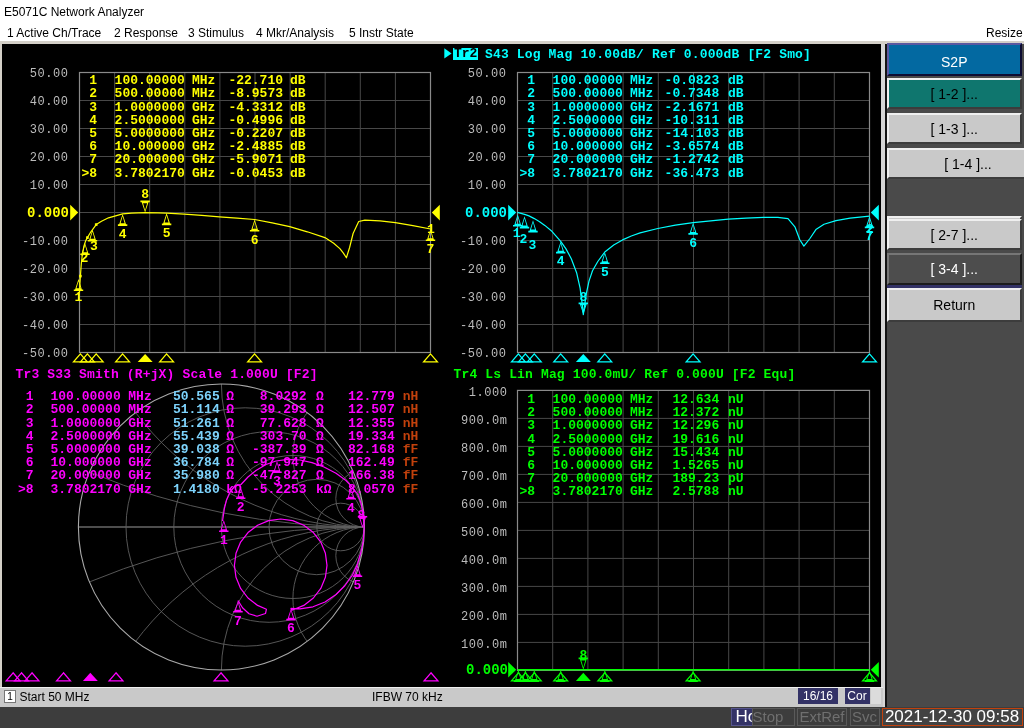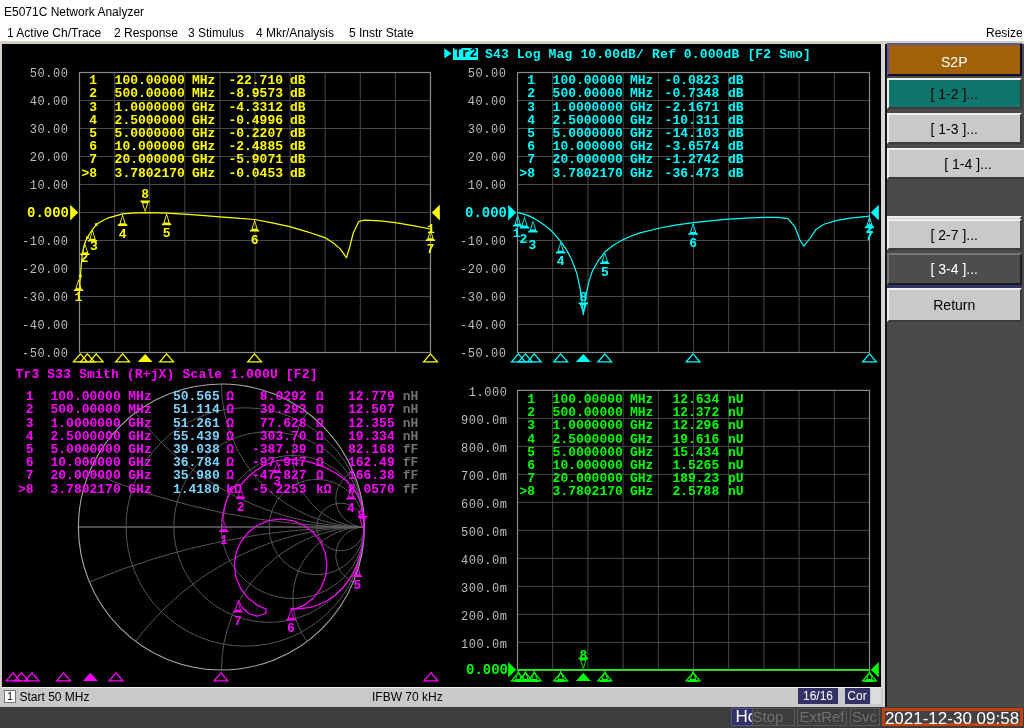--- a/index.html
+++ b/index.html
@@ -186,20 +186,21 @@
       <path d="M 32.0 672.8 L 25.1 680.8 L 38.9 680.8 Z" fill="none" stroke="#ff00ff" stroke-width="1.3"></path>
       <path d="M 63.5 672.8 L 56.6 680.8 L 70.4 680.8 Z" fill="none" stroke="#ff00ff" stroke-width="1.3"></path>
       <path d="M 116.0 672.8 L 109.1 680.8 L 122.9 680.8 Z" fill="none" stroke="#ff00ff" stroke-width="1.3"></path>
       <path d="M 221.0 672.8 L 214.1 680.8 L 227.9 680.8 Z" fill="none" stroke="#ff00ff" stroke-width="1.3"></path>
       <path d="M 431.0 672.8 L 424.1 680.8 L 437.9 680.8 Z" fill="none" stroke="#ff00ff" stroke-width="1.3"></path>
       <path d="M 90.3 672.8 L 82.9 681.0 L 97.8 681.0 Z" fill="#ff00ff"></path>
       <path d="M 444.3 48.3 L 444.3 58.5 L 451.6 53.4 Z" fill="#00ffff"></path>
 </svg>
     <div style="position:absolute;left:485px;top:46.5px;color:#00ffff;font:bold 13px 'Liberation Mono';letter-spacing:0.15px;white-space:pre;">S43 Log Mag 10.00dB/ Ref 0.000dB [F2 Smo]</div>
     <div style="position:absolute;left:15.5px;top:366.5px;color:#ff00ff;font:bold 13px 'Liberation Mono';letter-spacing:0.15px;white-space:pre;">Tr3 S33 Smith (R+jX) Scale 1.000U [F2]</div>
+    <div style="position:absolute;left:453.5px;top:366.5px;color:#00ff00;font:bold 13px 'Liberation Mono';letter-spacing:0.15px;white-space:pre;">Tr4 Ls Lin Mag 100.0mU/ Ref 0.000U [F2 Equ]</div>
     <div style="position:absolute;left:452.9px;top:47.8px;width:25.4px;height:12.6px;background:#00ffff;color:#000;font:bold 13px 'Liberation Mono';text-align:center;line-height:12.2px;">Tr2</div>
     <div style="position:absolute;right:955.5px;top:59.8px;color:#bcbcbc;font:12px 'Liberation Mono';letter-spacing:0.55px;line-height:28.0px;white-space:pre;text-align:right;">50.00
 40.00
 30.00
 20.00
 10.00
 
 -10.00
 -20.00
 -30.00
@@ -407,42 +408,42 @@
 Ω
 kΩ</div>
     <div style="position:absolute;right:629.3px;text-align:right;top:390.2px;color:#ff00ff;font:bold 13px 'Liberation Mono';line-height:13.2px;white-space:pre;">12.779
 12.507
 12.355
 19.334
 82.168
 162.49
 166.38
 8.0570</div>
-    <div style="position:absolute;left:402.7px;top:390.2px;color:#737373;font:bold 13px 'Liberation Mono';line-height:13.2px;white-space:pre;text-align:right;">nH
+    <div style="position:absolute;left:402.7px;top:390.2px;color:#c2410c;font:bold 13px 'Liberation Mono';line-height:13.2px;white-space:pre;text-align:right;">nH
 nH
 nH
 nH
 fF
 fF
 fF
 fF</div>
 <div style="position:absolute;left:0;top:0;width:1024px;height:41px;background:#ffffff;"></div>
     <div style="position:absolute;left:4px;top:5px;color:#000;font:12px 'Liberation Sans';">E5071C Network Analyzer</div>
     <div style="position:absolute;left:7px;top:26px;color:#000;font:12px 'Liberation Sans';">1 Active Ch/Trace</div>
     <div style="position:absolute;left:114px;top:26px;color:#000;font:12px 'Liberation Sans';">2 Response</div>
     <div style="position:absolute;left:188px;top:26px;color:#000;font:12px 'Liberation Sans';">3 Stimulus</div>
     <div style="position:absolute;left:256px;top:26px;color:#000;font:12px 'Liberation Sans';">4 Mkr/Analysis</div>
     <div style="position:absolute;left:349px;top:26px;color:#000;font:12px 'Liberation Sans';">5 Instr State</div>
     <div style="position:absolute;left:986px;top:26px;color:#000;font:12px 'Liberation Sans';">Resize</div>
     <div style="position:absolute;left:0;top:41px;width:1024px;height:2.5px;background:#d4d0c8;"></div>
     <div style="position:absolute;left:0;top:43.5px;width:2px;height:643px;background:#d4d0c8;"></div>
     <div style="position:absolute;left:880.5px;top:43.5px;width:4.5px;height:663px;background:#d6d6d6;"></div>
     <div style="position:absolute;left:885px;top:43.5px;width:2px;height:663px;background:#141414;"></div>
     <div style="position:absolute;left:887px;top:43.5px;width:137px;height:663px;background:#4a4a4a;"></div>
-    <div style="position:absolute;left:886.5px;top:42.5px;width:135.5px;height:33.5px;background:#a16207;border-top:2px solid #5a59a0;border-left:2px solid #5a59a0;border-bottom:2px solid #0d0d33;border-right:2px solid #0d0d33;box-sizing:border-box;color:#fff;font:14px 'Liberation Sans';text-align:center;line-height:35px;">S2P</div>
+    <div style="position:absolute;left:886.5px;top:42.5px;width:135.5px;height:33.5px;background:#0369a1;border-top:2px solid #5a59a0;border-left:2px solid #5a59a0;border-bottom:2px solid #0d0d33;border-right:2px solid #0d0d33;box-sizing:border-box;color:#fff;font:14px 'Liberation Sans';text-align:center;line-height:35px;">S2P</div>
     <div style="position:absolute;left:886.5px;top:78px;width:135.5px;height:31px;background:#0f766e;border-top:2px solid #efefef;border-left:2px solid #efefef;border-bottom:2px solid #3c3c3c;border-right:2px solid #3c3c3c;box-sizing:border-box;color:#000;font:14px 'Liberation Sans';text-align:center;line-height:28px;">[ 1-2 ]...</div>
     <div style="position:absolute;left:886.5px;top:113.2px;width:135.5px;height:31px;background:#c9c9c9;border-top:2px solid #efefef;border-left:2px solid #efefef;border-bottom:2px solid #3c3c3c;border-right:2px solid #3c3c3c;box-sizing:border-box;color:#000;font:14px 'Liberation Sans';text-align:center;line-height:28px;">[ 1-3 ]...</div>
     <div style="position:absolute;left:886.5px;top:148.4px;width:163px;height:31px;background:#c9c9c9;border-top:2px solid #efefef;border-left:2px solid #efefef;border-bottom:2px solid #3c3c3c;border-right:2px solid #3c3c3c;box-sizing:border-box;color:#000;font:14px 'Liberation Sans';text-align:center;line-height:28px;">[ 1-4 ]...</div>
     <div style="position:absolute;left:886.5px;top:183.6px;width:135.5px;height:31px;background:#c9c9c9;border-top:2px solid #efefef;border-left:2px solid #efefef;border-bottom:2px solid #3c3c3c;border-right:2px solid #3c3c3c;box-sizing:border-box;color:#000;font:14px 'Liberation Sans';text-align:center;line-height:28px;margin-top:32px;">[ 2-3 ]...</div>
     <div style="position:absolute;left:886.5px;top:218.8px;width:135.5px;height:31px;background:#c9c9c9;border-top:2px solid #efefef;border-left:2px solid #efefef;border-bottom:2px solid #3c3c3c;border-right:2px solid #3c3c3c;box-sizing:border-box;color:#000;font:14px 'Liberation Sans';text-align:center;line-height:28px;">[ 2-7 ]...</div>
     <div style="position:absolute;left:886.5px;top:252.8px;width:135.5px;height:32.2px;background:#4d4d4d;border-top:2px solid #767676;border-left:2px solid #767676;border-bottom:2px solid #1c1c1c;border-right:2px solid #1c1c1c;box-sizing:border-box;color:#fff;font:14px 'Liberation Sans';text-align:center;line-height:28px;">[ 3-4 ]...</div>
     <div style="position:absolute;left:886.5px;top:285.4px;width:135.5px;height:2.6px;background:#333266;"></div>
     <div style="position:absolute;left:886.5px;top:288.4px;width:135.5px;height:33.5px;background:#c9c9c9;border-top:2px solid #efefef;border-left:2px solid #efefef;border-bottom:2px solid #3c3c3c;border-right:2px solid #3c3c3c;box-sizing:border-box;color:#000;font:14px 'Liberation Sans';text-align:center;line-height:30.5px;">Return</div>
     <div style="position:absolute;left:0;top:687px;width:883px;height:19.5px;background:#c9c9c9;border-top:1px solid #efefef;box-sizing:border-box;"></div>
     <div style="position:absolute;left:4px;top:690px;width:12px;height:13px;background:#fff;border:1px solid #777;box-sizing:border-box;color:#000;font:10px 'Liberation Sans';text-align:center;line-height:11px;">1</div>
@@ -450,13 +451,13 @@
     <div style="position:absolute;left:372px;top:689.5px;color:#000;font:12px 'Liberation Sans';">IFBW 70 kHz</div>
     <div style="position:absolute;left:723px;top:689.5px;color:#22c55e;font:12px 'Liberation Sans';margin-top:16px;">Stop 20 GHz</div>
     <div style="position:absolute;left:798px;top:688px;width:40px;height:16px;background:#333266;color:#fff;font:12px 'Liberation Sans';text-align:center;line-height:16px;">16/16</div>
     <div style="position:absolute;left:844.5px;top:688px;width:25px;height:16px;background:#333266;color:#fff;font:12px 'Liberation Sans';text-align:center;line-height:16px;">Cor</div>
     <div style="position:absolute;left:871px;top:688px;width:10px;height:16px;background:#dcdcdc;"></div>
     <div style="position:absolute;left:0;top:706.5px;width:1024px;height:21.5px;background:#3d3d3d;"></div>
     <div style="position:absolute;left:703.5px;top:707.5px;width:45px;height:18px;background:#333266;border:1px solid #55548c;box-sizing:border-box;color:#fff;font:17px 'Liberation Sans';text-align:center;line-height:16px;margin-left:27px;">Hold</div>
     <div style="position:absolute;left:751.5px;top:707.5px;width:43px;height:18px;background:#3d3d3d;border:1px solid #5a5a5a;box-sizing:border-box;color:#6f6f6f;font:15px 'Liberation Sans';text-align:left;line-height:16px;">Stop</div>
     <div style="position:absolute;left:797px;top:707.5px;width:50px;height:18px;background:#3d3d3d;border:1px solid #5a5a5a;box-sizing:border-box;color:#6f6f6f;font:15px 'Liberation Sans';text-align:center;line-height:16px;">ExtRef</div>
     <div style="position:absolute;left:849.5px;top:707.5px;width:30px;height:18px;background:#3d3d3d;border:1px solid #5a5a5a;box-sizing:border-box;color:#6f6f6f;font:15px 'Liberation Sans';text-align:center;line-height:16px;">Svc</div>
-    <div style="position:absolute;left:881.5px;top:707.5px;width:141px;height:18px;background:#424242;border:3px solid #c2410c;box-sizing:border-box;color:#fff;font:17px 'Liberation Sans';text-align:center;line-height:16px;">2021-12-30 09:58</div>
+    <div style="position:absolute;left:881.5px;top:707.5px;width:141px;height:18px;background:#424242;border:1px solid #c2410c;box-sizing:border-box;color:#fff;font:17px 'Liberation Sans';text-align:center;line-height:16px;">2021-12-30 09:58</div>
 </div>
 </body></html>

